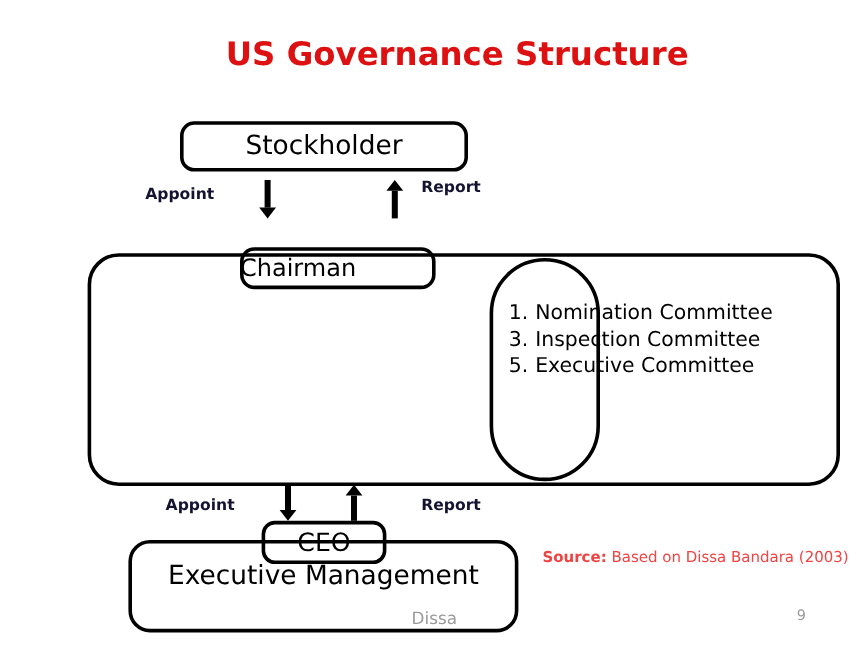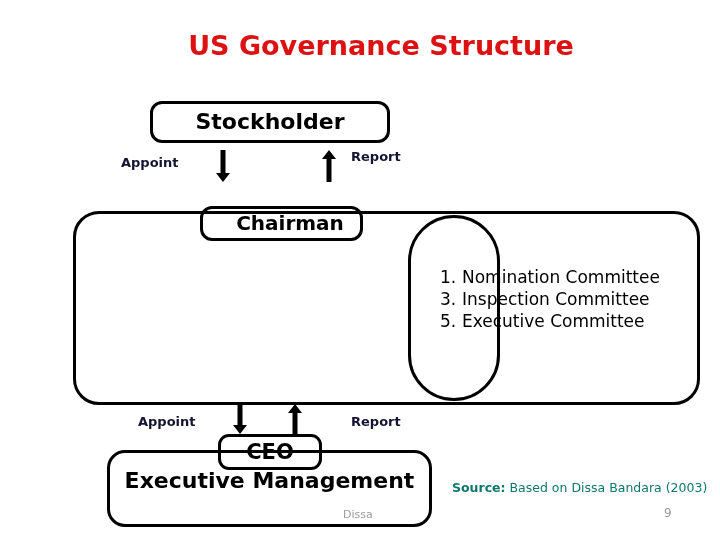--- a/index.html
+++ b/index.html
@@ -37,21 +37,21 @@
     position: absolute;
     box-sizing: border-box;
     border: 3px solid #000000;
     background: transparent;
   }
   .rbox-label {
     position: absolute;
     white-space: nowrap;
     color: #000000;
     font-family: "DejaVu Sans", "Liberation Sans", sans-serif;
-    font-weight: bold;
+    font-weight: normal;
   }
 
   
   #stockholder-box {
     left: 150px;
     top: 101px;
     width: 240px;
     height: 42px;
     border-radius: 12px;
     background: #ffffff;
@@ -92,21 +92,20 @@
     width: 163px;
     height: 35px;
     border-radius: 12px;
     background: transparent;
     z-index: 4;
   }
   #chairman-label {
     left: 200px;
     top: 211px;
     width: 180px;
-    text-align: center;
     font-size: 20px;
     z-index: 5;
   }
 
   
   #committee-capsule {
     left: 408px;
     top: 215px;
     width: 92px;
     height: 186px;
@@ -118,21 +117,21 @@
   
   #committee-list {
     position: absolute;
     left: 424px;
     top: 250px;
     z-index: 5;
     font-size: 17px;
     line-height: 22px;
     color: #000000;
     list-style: none;
-    margin: 16px;
+    margin: 0;
     padding: 0;
     white-space: nowrap;
   }
   #committee-list li {
     display: block;
     white-space: nowrap;
   }
   #committee-list li .num {
     display: inline-block;
     width: 22px;
@@ -219,34 +218,34 @@
   }
   #label-appoint-top { left: 121px; top: 155px; }
   #label-report-top  { left: 351px; top: 149px; }
   #label-appoint-bot { left: 138px; top: 414px; }
   #label-report-bot  { left: 351px; top: 414px; }
 
   
   #source-note {
     position: absolute;
     left: 452px;
-    top: 480px;
+    top: 456px;
     font-size: 12.5px;
-    color: #0f766e;
+    color: #ef4444;
     white-space: nowrap;
     z-index: 9;
   }
   #source-note .src-bold {
     font-weight: bold;
   }
   #watermark {
     position: absolute;
     left: 343px;
     top: 508px;
-    font-size: 11px;
+    font-size: 14px;
     color: #9a9a9a;
     z-index: 9;
     white-space: nowrap;
   }
   #page-number {
     position: absolute;
     left: 664px;
     top: 506px;
     font-size: 12px;
     color: #9a9a9a;

